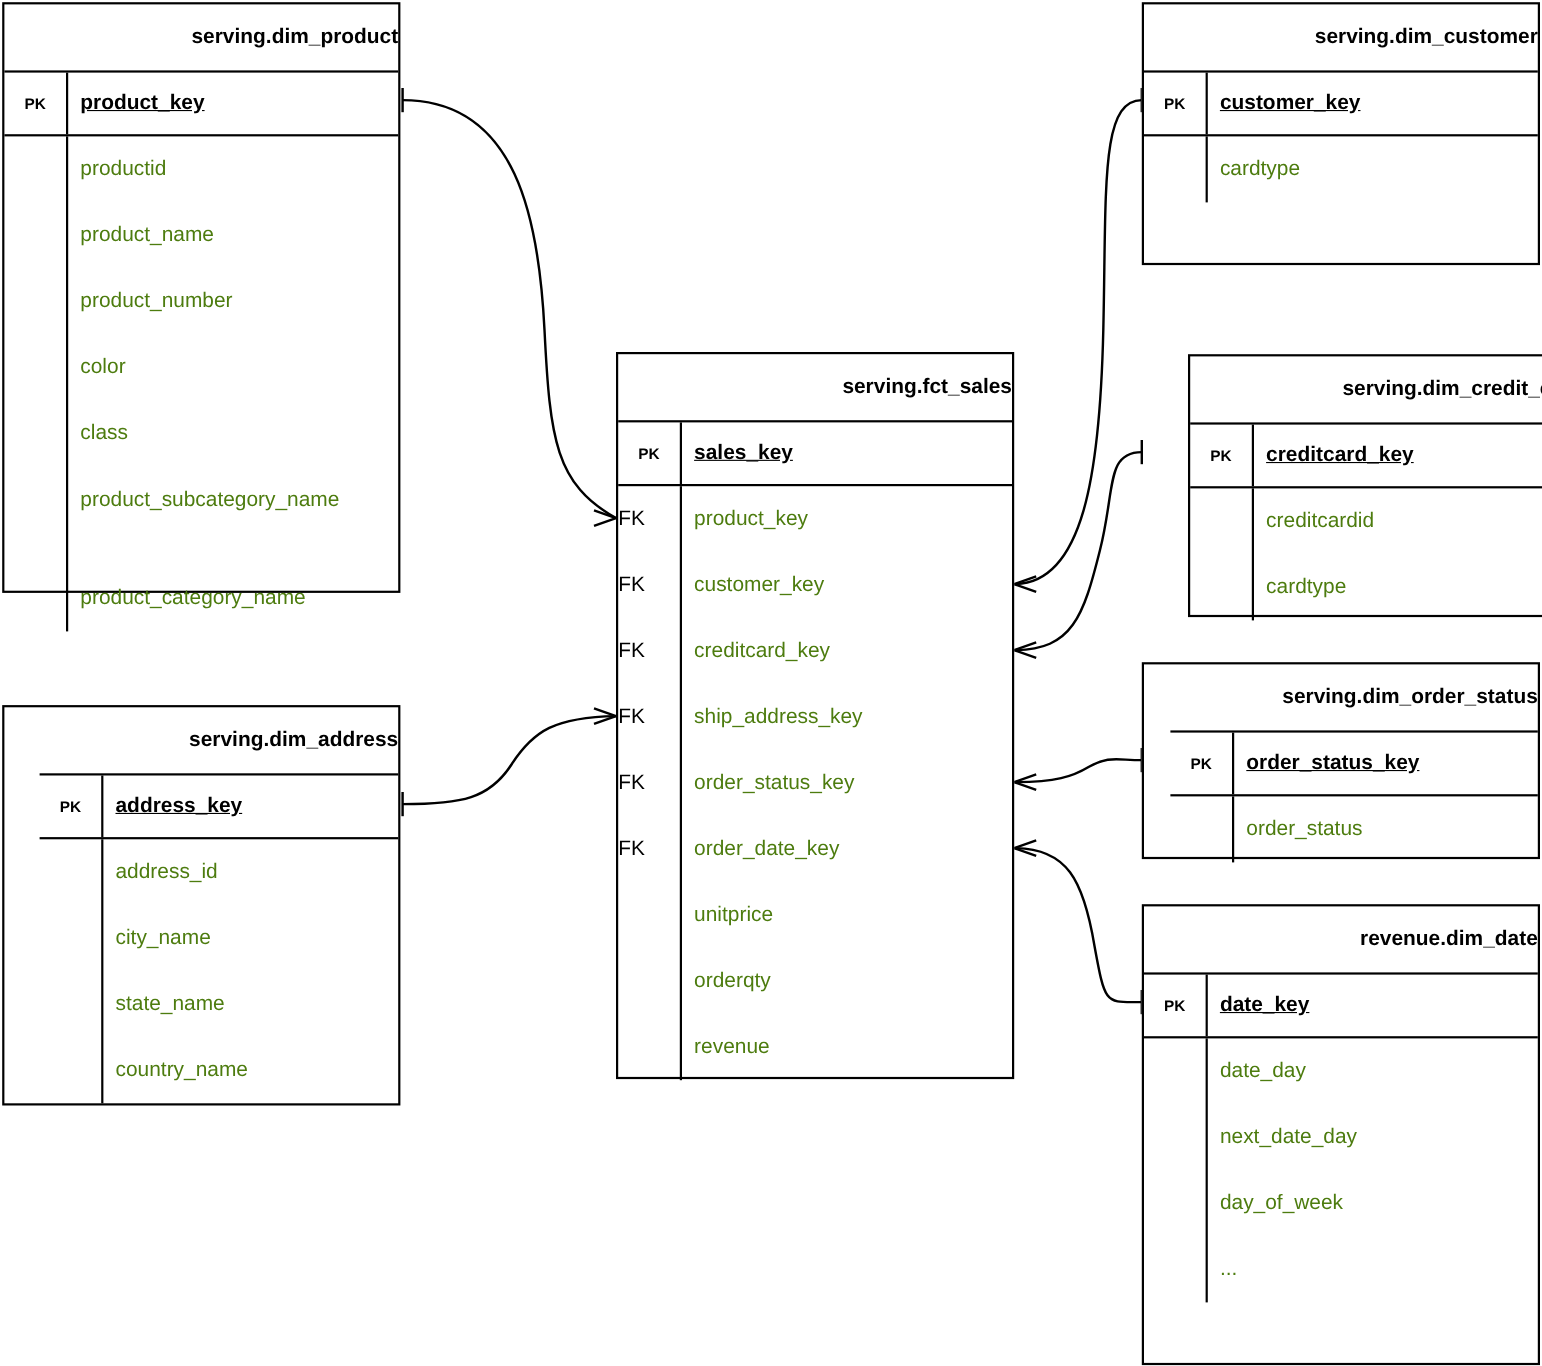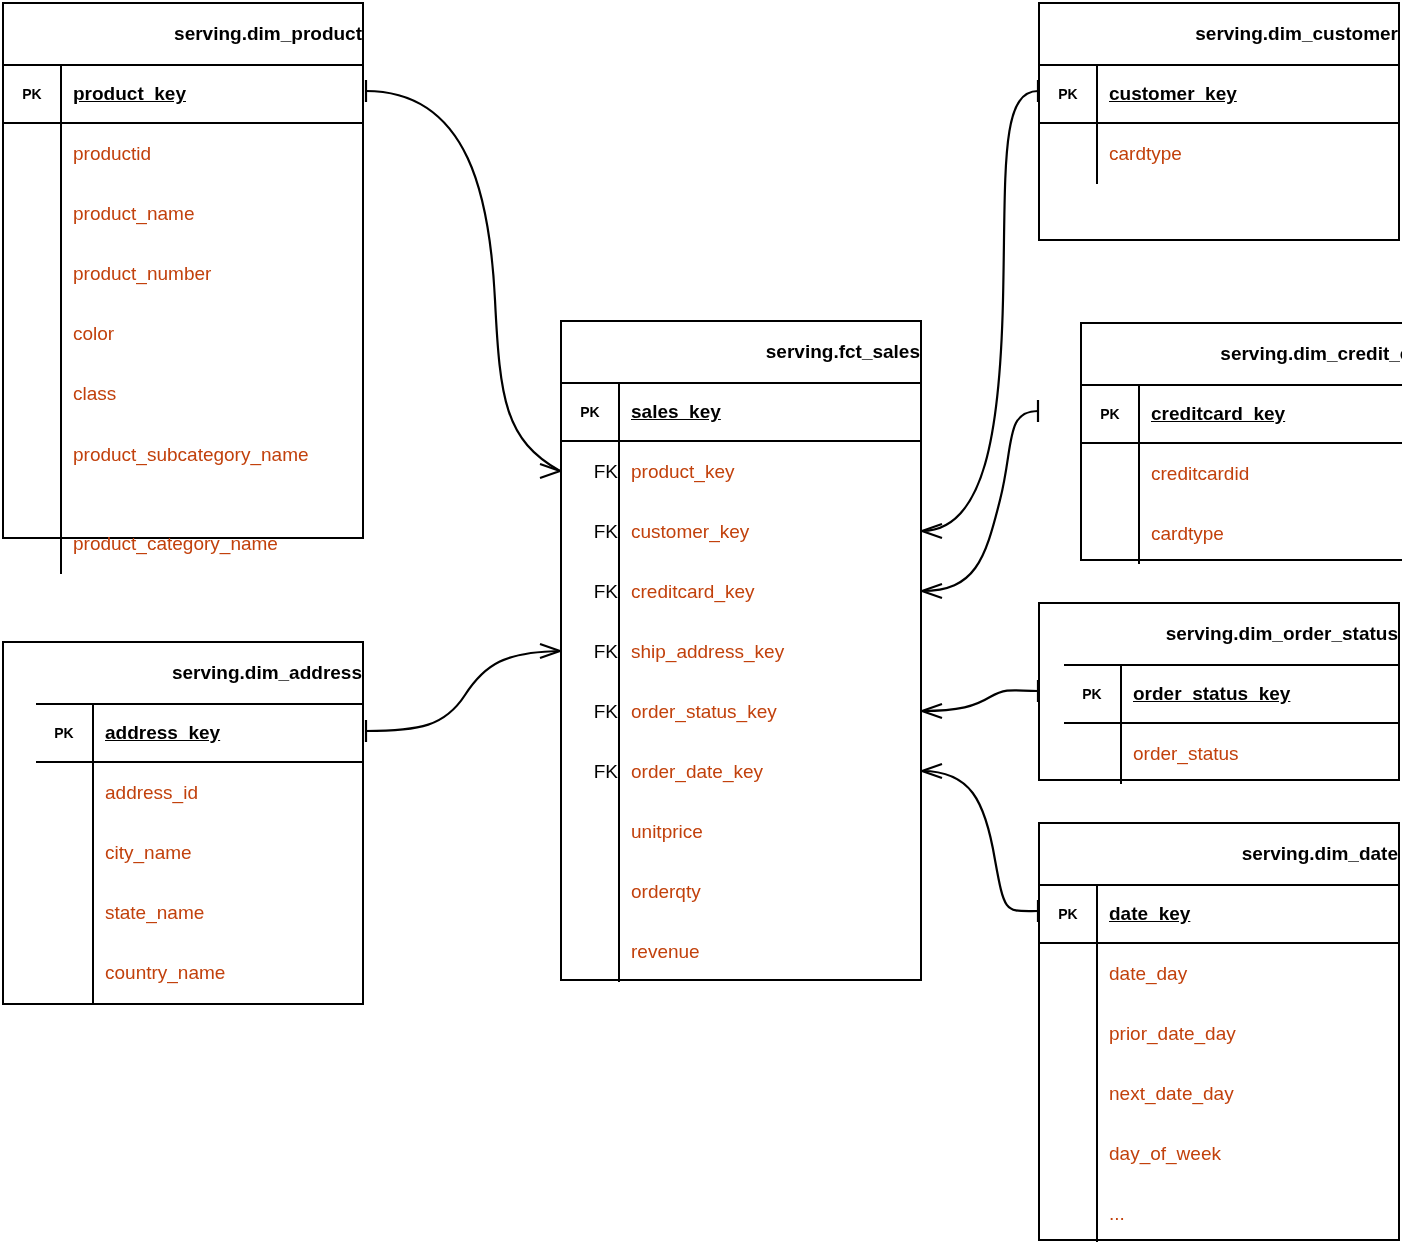--- a/index.html
+++ b/index.html
@@ -72,21 +72,21 @@
     white-space: nowrap;
   }
   .attrcol {
     box-sizing: border-box;
     flex: 1 1 auto;
     padding-left: 11px;
     padding-top: 0px;
   }
   .attr {
     font-size: 19px;
-    color: #c2410c;
+    color: #4d7c0f;
     height: 60px;
     line-height: 60px;
     white-space: nowrap;
   }
   .attr.wrap {
     height: 90px;
     line-height: 30px;
     padding-top: 16px;
     white-space: normal;
     box-sizing: border-box;
@@ -96,21 +96,21 @@
     width: 58px;
     flex: 0 0 58px;
     border-right: 2px solid #000000;
     padding-top: 0px;
   }
   .fktag {
     font-size: 19px;
     color: #000000;
     height: 60px;
     line-height: 60px;
-    text-align: right;
+    text-align: left;
   }
   .fktag.blank { }
   #links {
     position: absolute;
     left: 0;
     top: 0;
     width: 1402px;
     height: 1242px;
     pointer-events: none;
   }
@@ -275,30 +275,29 @@
     </div>
     <div class="ent-body-row">
       <div class="keycol"></div>
       <div class="attrcol">
         <div class="attr">order_status</div>
       </div>
     </div>
   </div>
 
   <div class="entity" style="left:1038px; top:822px; width:362px; height:419px;">
-    <div class="ent-title">serving.dim_date</div>
+    <div class="ent-title">revenue.dim_date</div>
     <div class="ent-pk-row">
       <div class="keycol-pk">PK</div>
       <div class="pkname">date_key</div>
     </div>
     <div class="ent-body-row">
       <div class="keycol"></div>
       <div class="attrcol">
         <div class="attr">date_day</div>
-        <div class="attr">prior_date_day</div>
         <div class="attr">next_date_day</div>
         <div class="attr">day_of_week</div>
         <div class="attr">...</div>
       </div>
     </div>
   </div>
 
 </div>
 
 </body></html>

